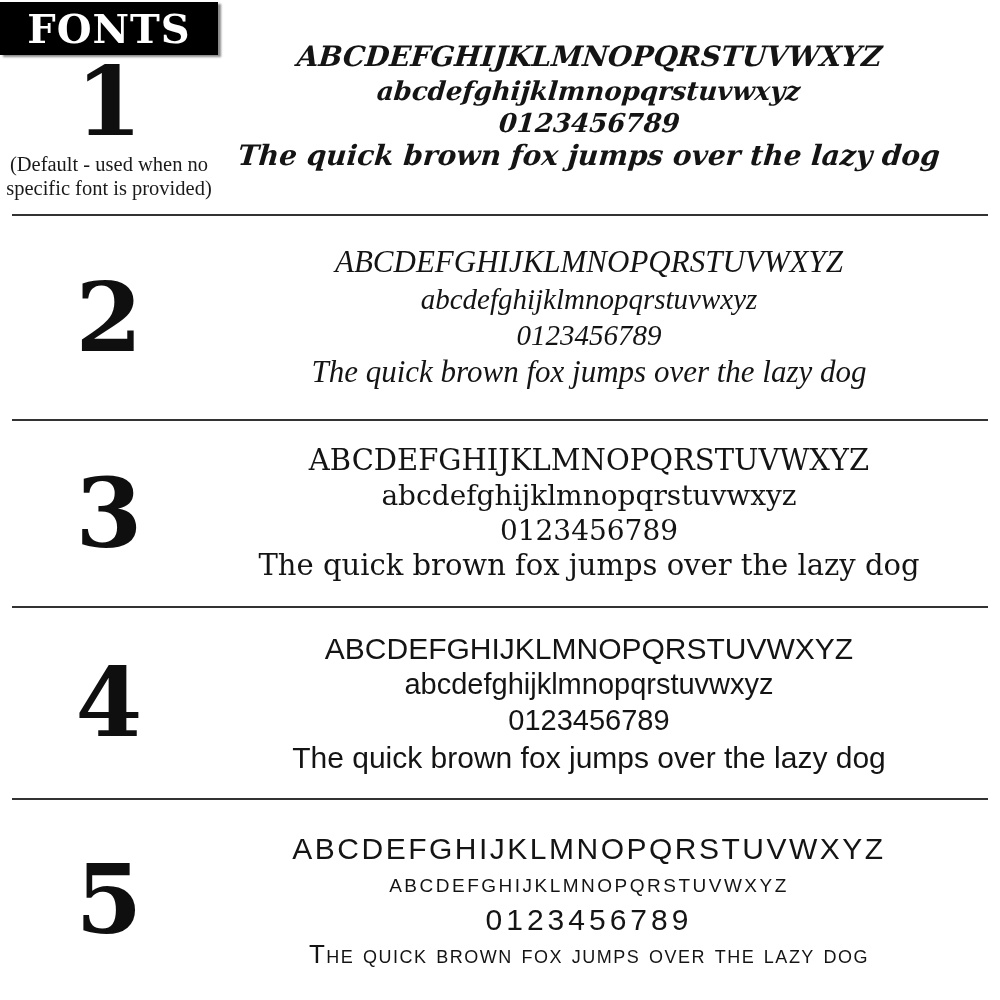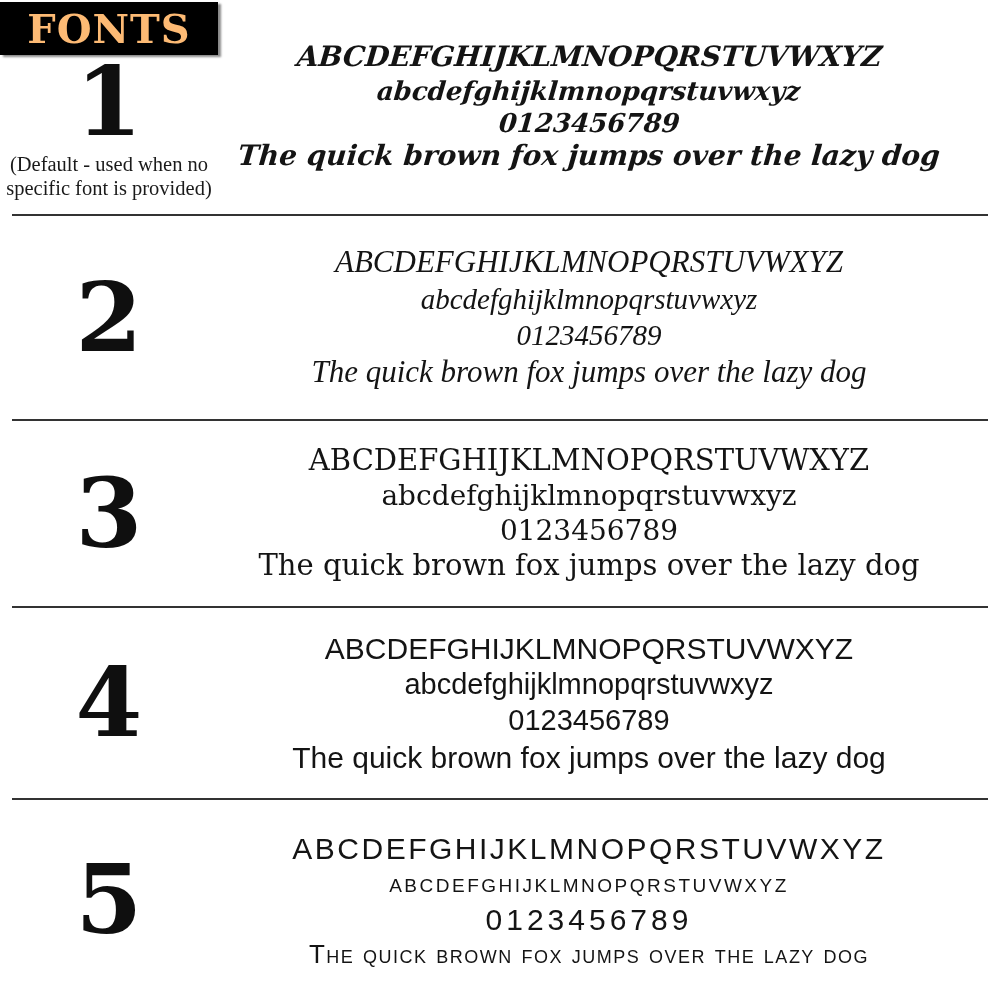--- a/index.html
+++ b/index.html
@@ -31,21 +31,21 @@
     flex-direction: column;
     align-items: center;
     justify-content: center;
   }
   .r1 .left { justify-content: flex-start; }
   .banner {
     width: 218px;
     height: 53px;
     margin-top: 2px;
     background: #000000;
-    color: #fdba74;
+    color: #ffffff;
     display: flex;
     align-items: center;
     justify-content: center;
     box-shadow: 3px 2px 2px rgba(40,40,40,0.55);
   }
   .banner-text {
     font-family: "DejaVu Serif", serif;
     font-weight: 700;
     font-size: 40px;
     letter-spacing: 1px;

